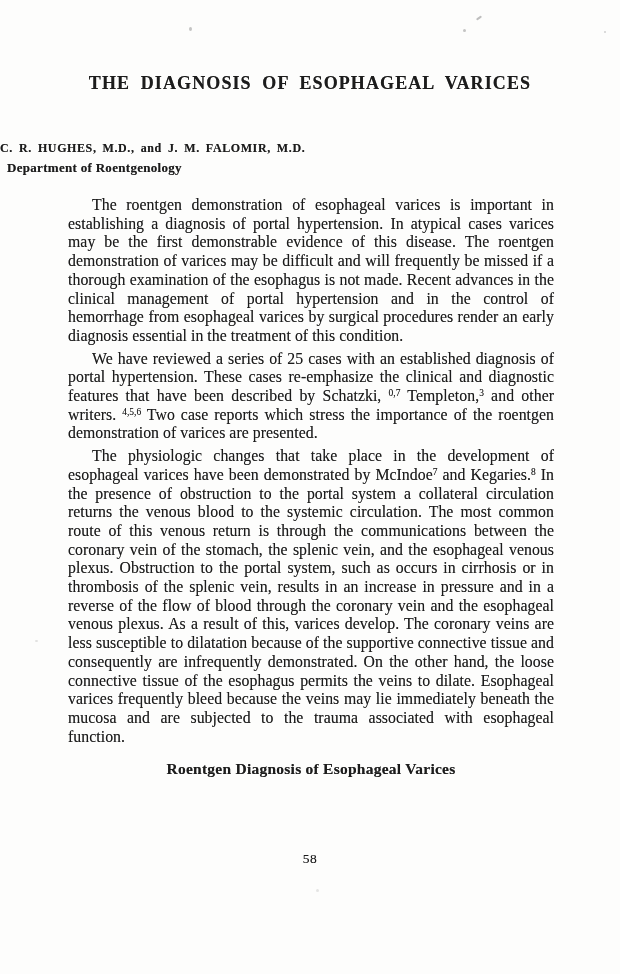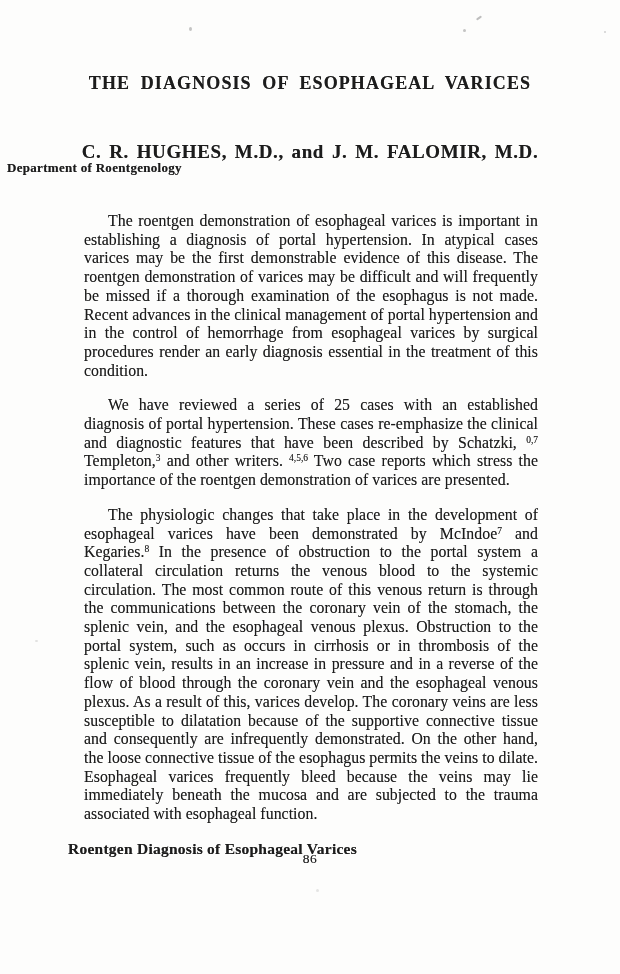--- a/index.html
+++ b/index.html
@@ -22,43 +22,43 @@
     position:absolute;top:69px;left:0;width:100%;
     margin:0;
     text-align:center;
     font-size:18px;line-height:29px;
     font-weight:bold;
     letter-spacing:1.1px;word-spacing:5px;
     text-shadow:0 0 0.5px rgba(28,28,28,0.6);
   }
   .authors{
     position:absolute;top:141px;left:0;width:100%;
-    text-align:center;
-    font-size:19px;font-weight:bold;
+    font-size:12px;font-weight:bold;
     letter-spacing:0.6px;word-spacing:2.5px;
     text-shadow:0 0 0.4px rgba(28,28,28,0.55);
   }
   .department{
     position:absolute;top:160px;left:7px;width:100%;
     text-align:left;
     font-size:13px;font-weight:bold;
     letter-spacing:0.3px;
     text-shadow:0 0 0.4px rgba(28,28,28,0.55);
   }
   .body{
     position:absolute;top:196px;left:68px;width:486px;
     font-size:15.8px;line-height:18.7px;
     text-align:justify;
     letter-spacing:0.05px;
     text-shadow:0 0 0.45px rgba(28,28,28,0.5);
   }
-  .body p{margin:16px;text-indent:24px;}
+  .body p{margin:0;text-indent:24px;}
   .body p + p{margin-top:4px;}
   .section-heading{
     margin:14px 0 7px;
+    text-align:center;
     font-size:15.5px;font-weight:bold;
     letter-spacing:0.25px;
     text-indent:0;
     text-shadow:0 0 0.45px rgba(28,28,28,0.55);
   }
   sup{
     font-size:0.6em;
     line-height:0;
     vertical-align:0.5em;
     letter-spacing:0;
@@ -94,21 +94,21 @@
     <div>
         <p>The roentgen demonstration of esophageal varices is important in establishing a diagnosis of portal hypertension. In atypical cases varices may be the first demonstrable evidence of this disease. The roentgen demonstration of varices may be difficult and will frequently be missed if a thorough examination of the esophagus is not made. Recent advances in the clinical management of portal hypertension and in the control of hemorrhage from esophageal varices by surgical procedures render an early diagnosis essential in the treatment of this condition.</p>
         <p>We have reviewed a series of 25 cases with an established diagnosis of portal hypertension. These cases re-emphasize the clinical and diagnostic features that have been described by Schatzki, <sup>0,7</sup> Templeton,<sup>3</sup> and other writers. <sup>4,5,6</sup> Two case reports which stress the importance of the roentgen demonstration of varices are presented.</p>
         <p>The physiologic changes that take place in the development of esophageal varices have been demonstrated by McIndoe<sup>7</sup> and Kegaries.<sup>8</sup> In the presence of obstruction to the portal system a collateral circulation returns the venous blood to the systemic circulation. The most common route of this venous return is through the communications between the coronary vein of the stomach, the splenic vein, and the esophageal venous plexus. Obstruction to the portal system, such as occurs in cirrhosis or in thrombosis of the splenic vein, results in an increase in pressure and in a reverse of the flow of blood through the coronary vein and the esophageal venous plexus. As a result of this, varices develop. The coronary veins are less susceptible to dilatation because of the supportive connective tissue and consequently are infrequently demonstrated. On the other hand, the loose connective tissue of the esophagus permits the veins to dilate. Esophageal varices frequently bleed because the veins may lie immediately beneath the mucosa and are subjected to the trauma associated with esophageal function.</p>
       </div>
 
     <h2 class="section-heading">Roentgen Diagnosis of Esophageal Varices</h2>
 
   </div>
 
-  <div class="page-number">86</div>
+  <div class="page-number">58</div>
 
   <i class="speck s1"></i>
   <i class="speck s2"></i>
   <i class="speck s3"></i>
   <i class="speck s4"></i>
   <i class="speck s5"></i>
   <i class="speck s6"></i>
 
 </div>
 

